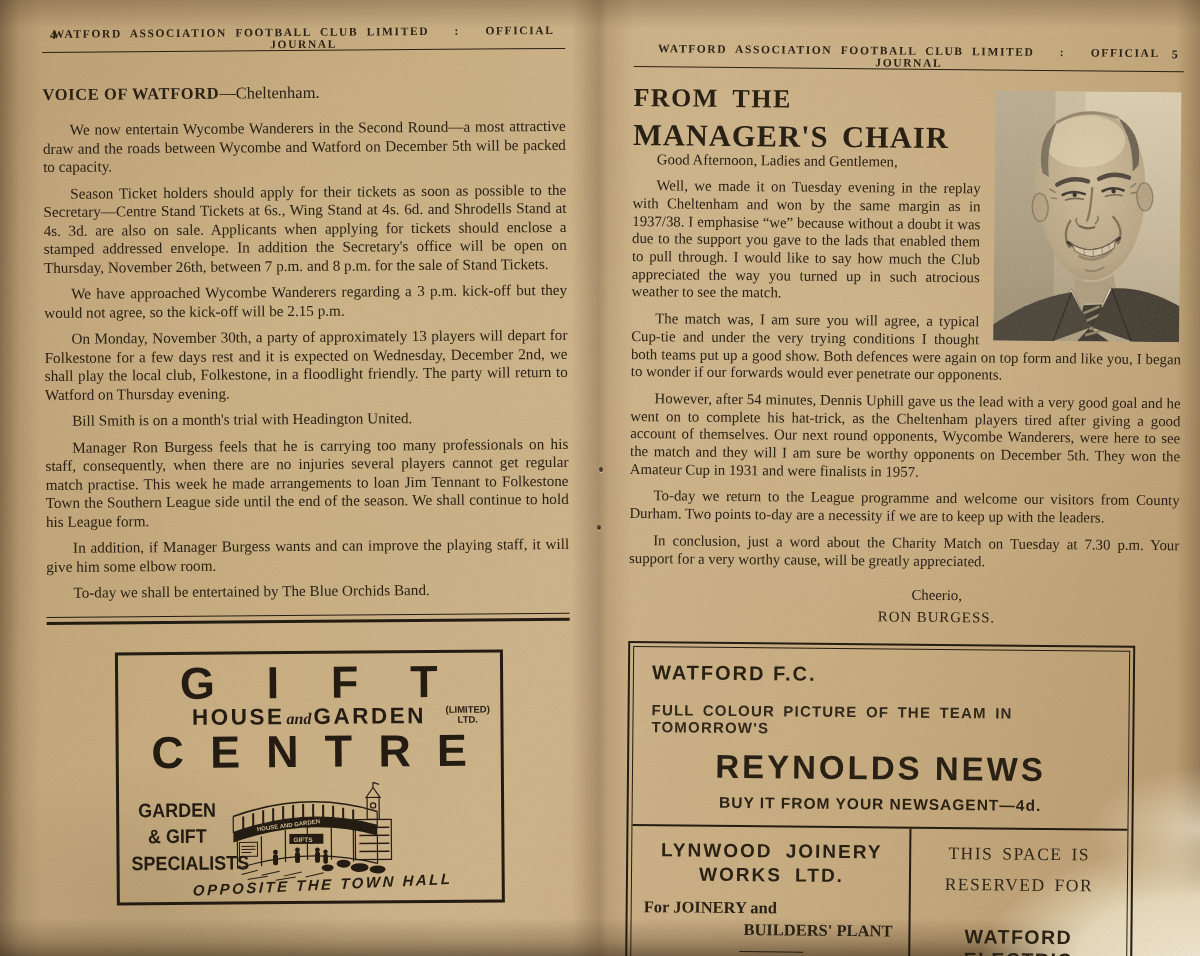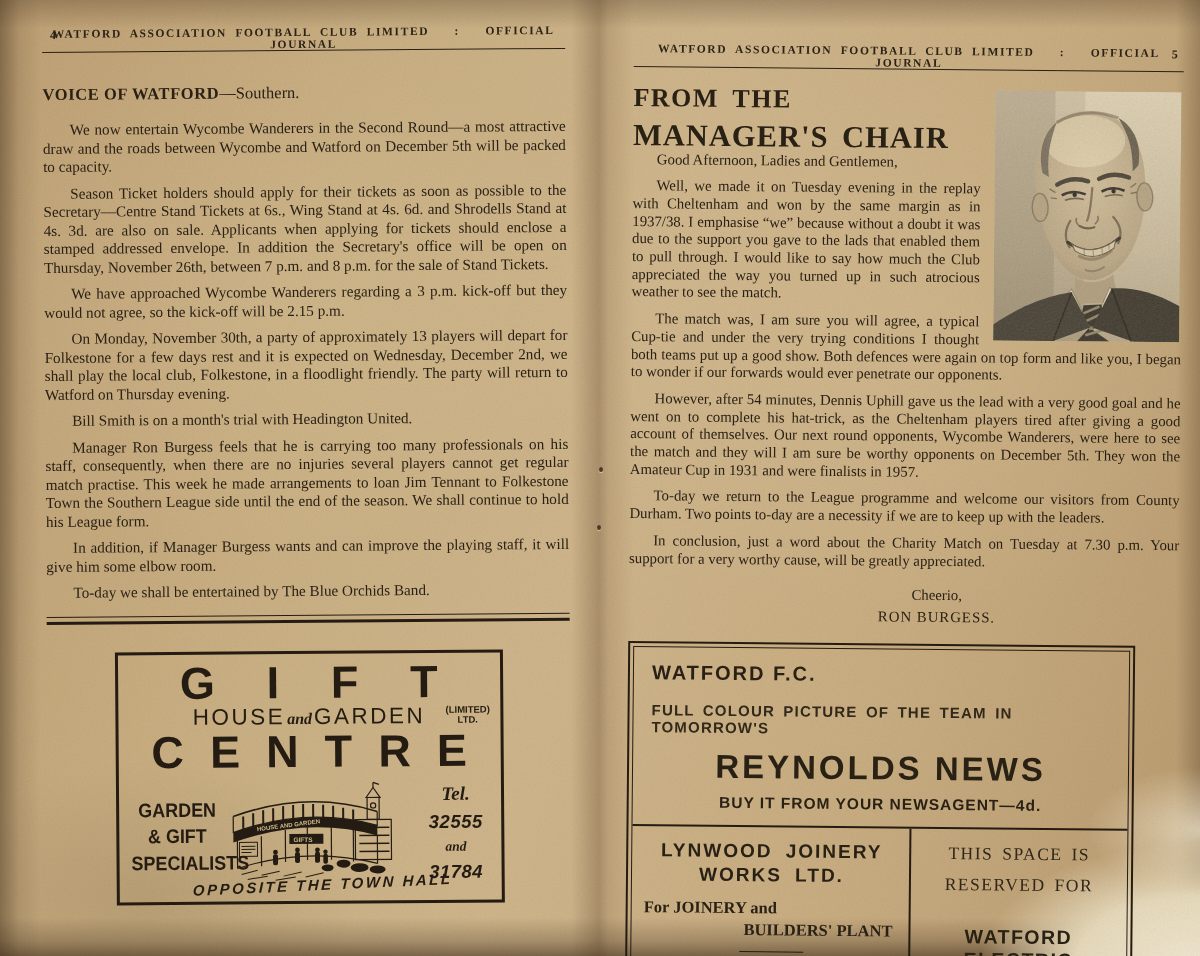--- a/index.html
+++ b/index.html
@@ -41,21 +41,21 @@
   .left-body{margin-top:16px;font-size:15.2px;line-height:18.5px;}
   .double-rule{margin-top:14px;height:4px;border-top:1.8px solid #241c12;
                border-bottom:3px solid #241c12;}
 
   
   .gift-ad{width:366px;margin:28px auto 0 auto;border:3px solid #241c12;
            padding:7px 8px 6px 8px;color:#241c12;}
   .g-top{text-align:center;font-weight:700;font-size:45px;line-height:.98;}
   .g-top .ls1{letter-spacing:1.15em;margin-right:-1.15em;}
   .g-mid2{position:relative;text-align:center;margin-top:1px;line-height:1;}
-  .g-mid2 .hw{font-weight:400;font-size:22.5px;letter-spacing:2.5px;}
+  .g-mid2 .hw{font-weight:700;font-size:22.5px;letter-spacing:2.5px;}
   .g-mid2 .and{font-style:italic;font-weight:700;font-size:16px;
                font-family:"Liberation Serif",serif;padding:0 2px;}
   .g-note{position:absolute;right:2px;top:0;font-size:9.5px;font-weight:700;
           line-height:1.05;text-align:center;}
   .g-bot{text-align:center;font-weight:700;font-size:45px;line-height:1;margin-top:1px;}
   .g-bot .ls2{letter-spacing:.58em;margin-right:-.58em;}
   .g-row{display:flex;margin-top:6px;align-items:flex-start;}
   .g-left{width:100px;text-align:center;font-weight:700;font-size:19.5px;
           line-height:1.35;margin-top:16px;transform:scaleX(.92);}
   .g-shop{flex:1;}
@@ -119,21 +119,21 @@
       <span class="mh-num" style="left:8px;">4</span>
       <span class="mh-text">
         <span>WATFORD ASSOCIATION FOOTBALL CLUB LIMITED</span>
         &nbsp;&nbsp;<span>:</span>&nbsp;&nbsp;
         <span>OFFICIAL JOURNAL</span>
       </span>
     </div>
     <hr class="mh-rule">
 
     <div class="voice-head">
-      <span class="vh-b">VOICE OF WATFORD</span><span>—Southern.</span>
+      <span class="vh-b">VOICE OF WATFORD</span><span>—Cheltenham.</span>
     </div>
 
     <div class="left-body">
       <p class="body-p">We now entertain Wycombe Wanderers in the Second Round—a most attractive draw and the roads between Wycombe and Watford on December 5th will be packed to capacity.</p>
       <p class="body-p">Season Ticket holders should apply for their tickets as soon as possible to the Secretary—Centre Stand Tickets at 6s., Wing Stand at 4s. 6d. and Shrodells Stand at 4s. 3d. are also on sale. Applicants when applying for tickets should enclose a stamped addressed envelope. In addition the Secretary's office will be open on Thursday, November 26th, between 7 p.m. and 8 p.m. for the sale of Stand Tickets.</p>
       <p class="body-p">We have approached Wycombe Wanderers regarding a 3 p.m. kick-off but they would not agree, so the kick-off will be 2.15 p.m.</p>
       <p class="body-p">On Monday, November 30th, a party of approximately 13 players will depart for Folkestone for a few days rest and it is expected on Wednesday, December 2nd, we shall play the local club, Folkestone, in a floodlight friendly. The party will return to Watford on Thursday evening.</p>
       <p class="body-p">Bill Smith is on a month's trial with Headington United.</p>
       <p class="body-p">Manager Ron Burgess feels that he is carrying too many professionals on his staff, consequently, when there are no injuries several players cannot get regular match practise. This week he made arrangements to loan Jim Tennant to Folkestone Town the Southern League side until the end of the season. We shall continue to hold his League form.</p>
       <p class="body-p">In addition, if Manager Burgess wants and can improve the playing staff, it will give him some elbow room.</p>
@@ -237,26 +237,20 @@
             </g>
             <g stroke="#241c12" stroke-width="1">
               <line x1="14" y1="94" x2="30" y2="90"></line>
                 <line x1="34" y1="95" x2="52" y2="91"></line>
               <line x1="56" y1="96" x2="74" y2="92"></line>
                 <line x1="78" y1="97" x2="96" y2="93"></line>
               <line x1="20" y1="99" x2="40" y2="96"></line>
                 <line x1="48" y1="100" x2="68" y2="97"></line>
             </g>
           </svg>
-        </div>
-        <div class="g-tel">
-          <div class="t1">Tel.</div>
-          <div class="t2">32555</div>
-          <div class="t3">and</div>
-          <div class="t2">31784</div>
         </div>
       </div>
       <div class="g-caption">OPPOSITE THE TOWN HALL</div>
     </div>
   </div>
 
   <div class="page-right">
     <div class="masthead">
       <span class="mh-text">
         <span>WATFORD ASSOCIATION FOOTBALL CLUB LIMITED</span>

